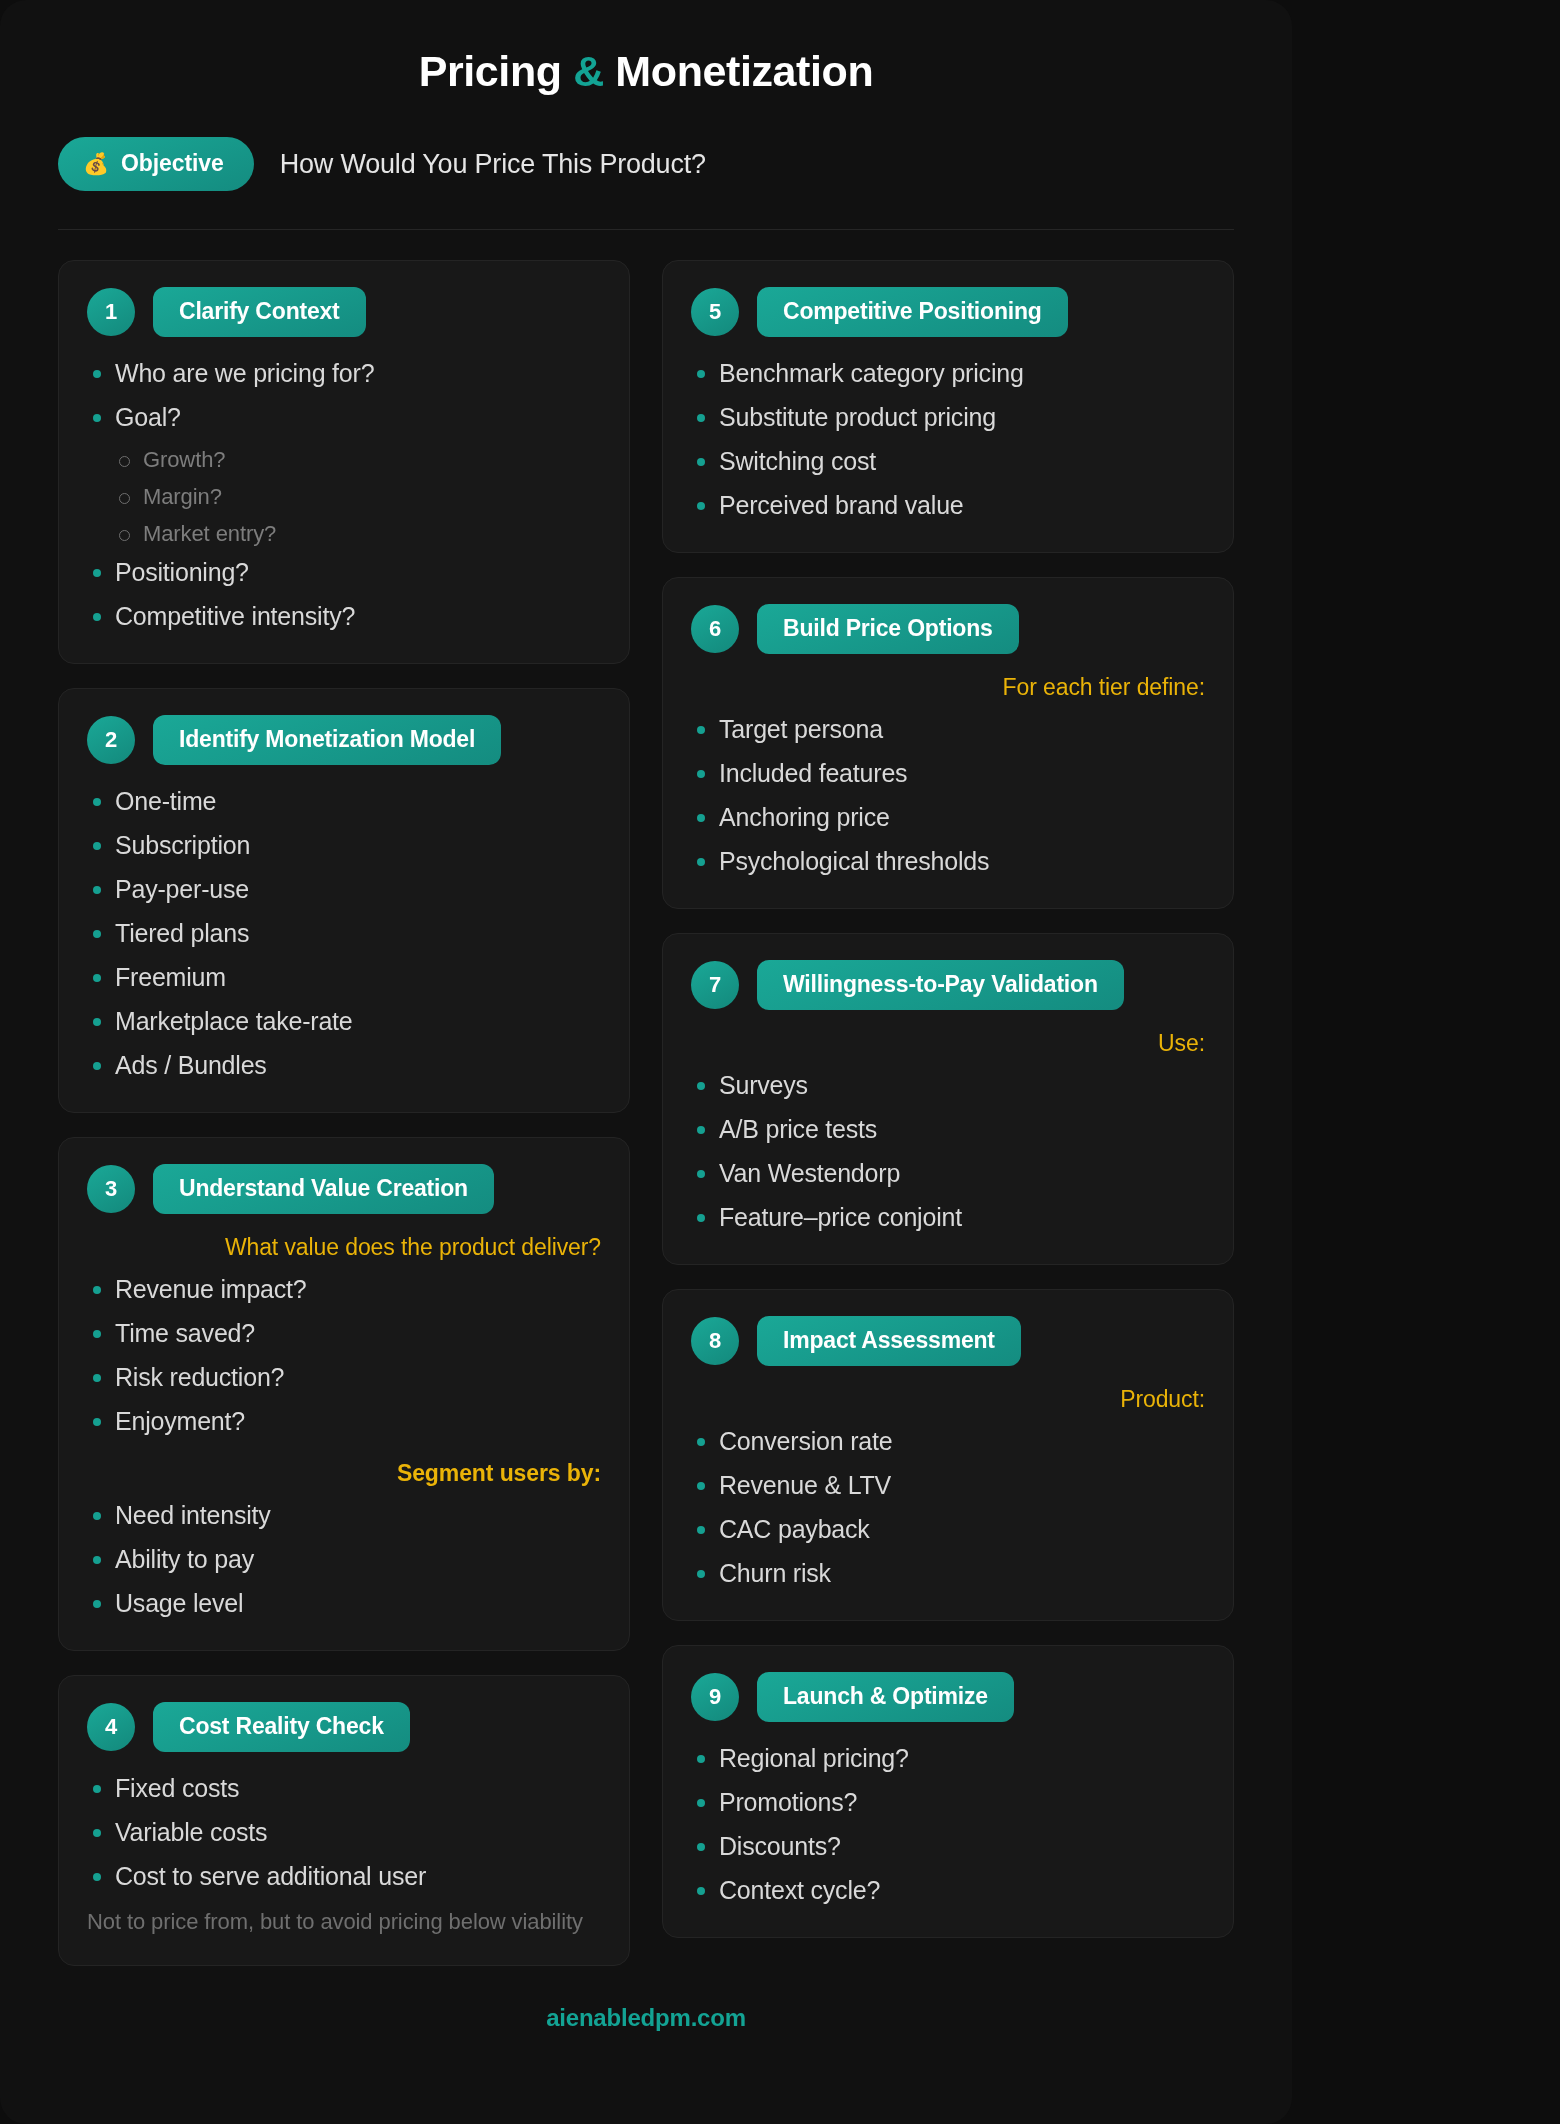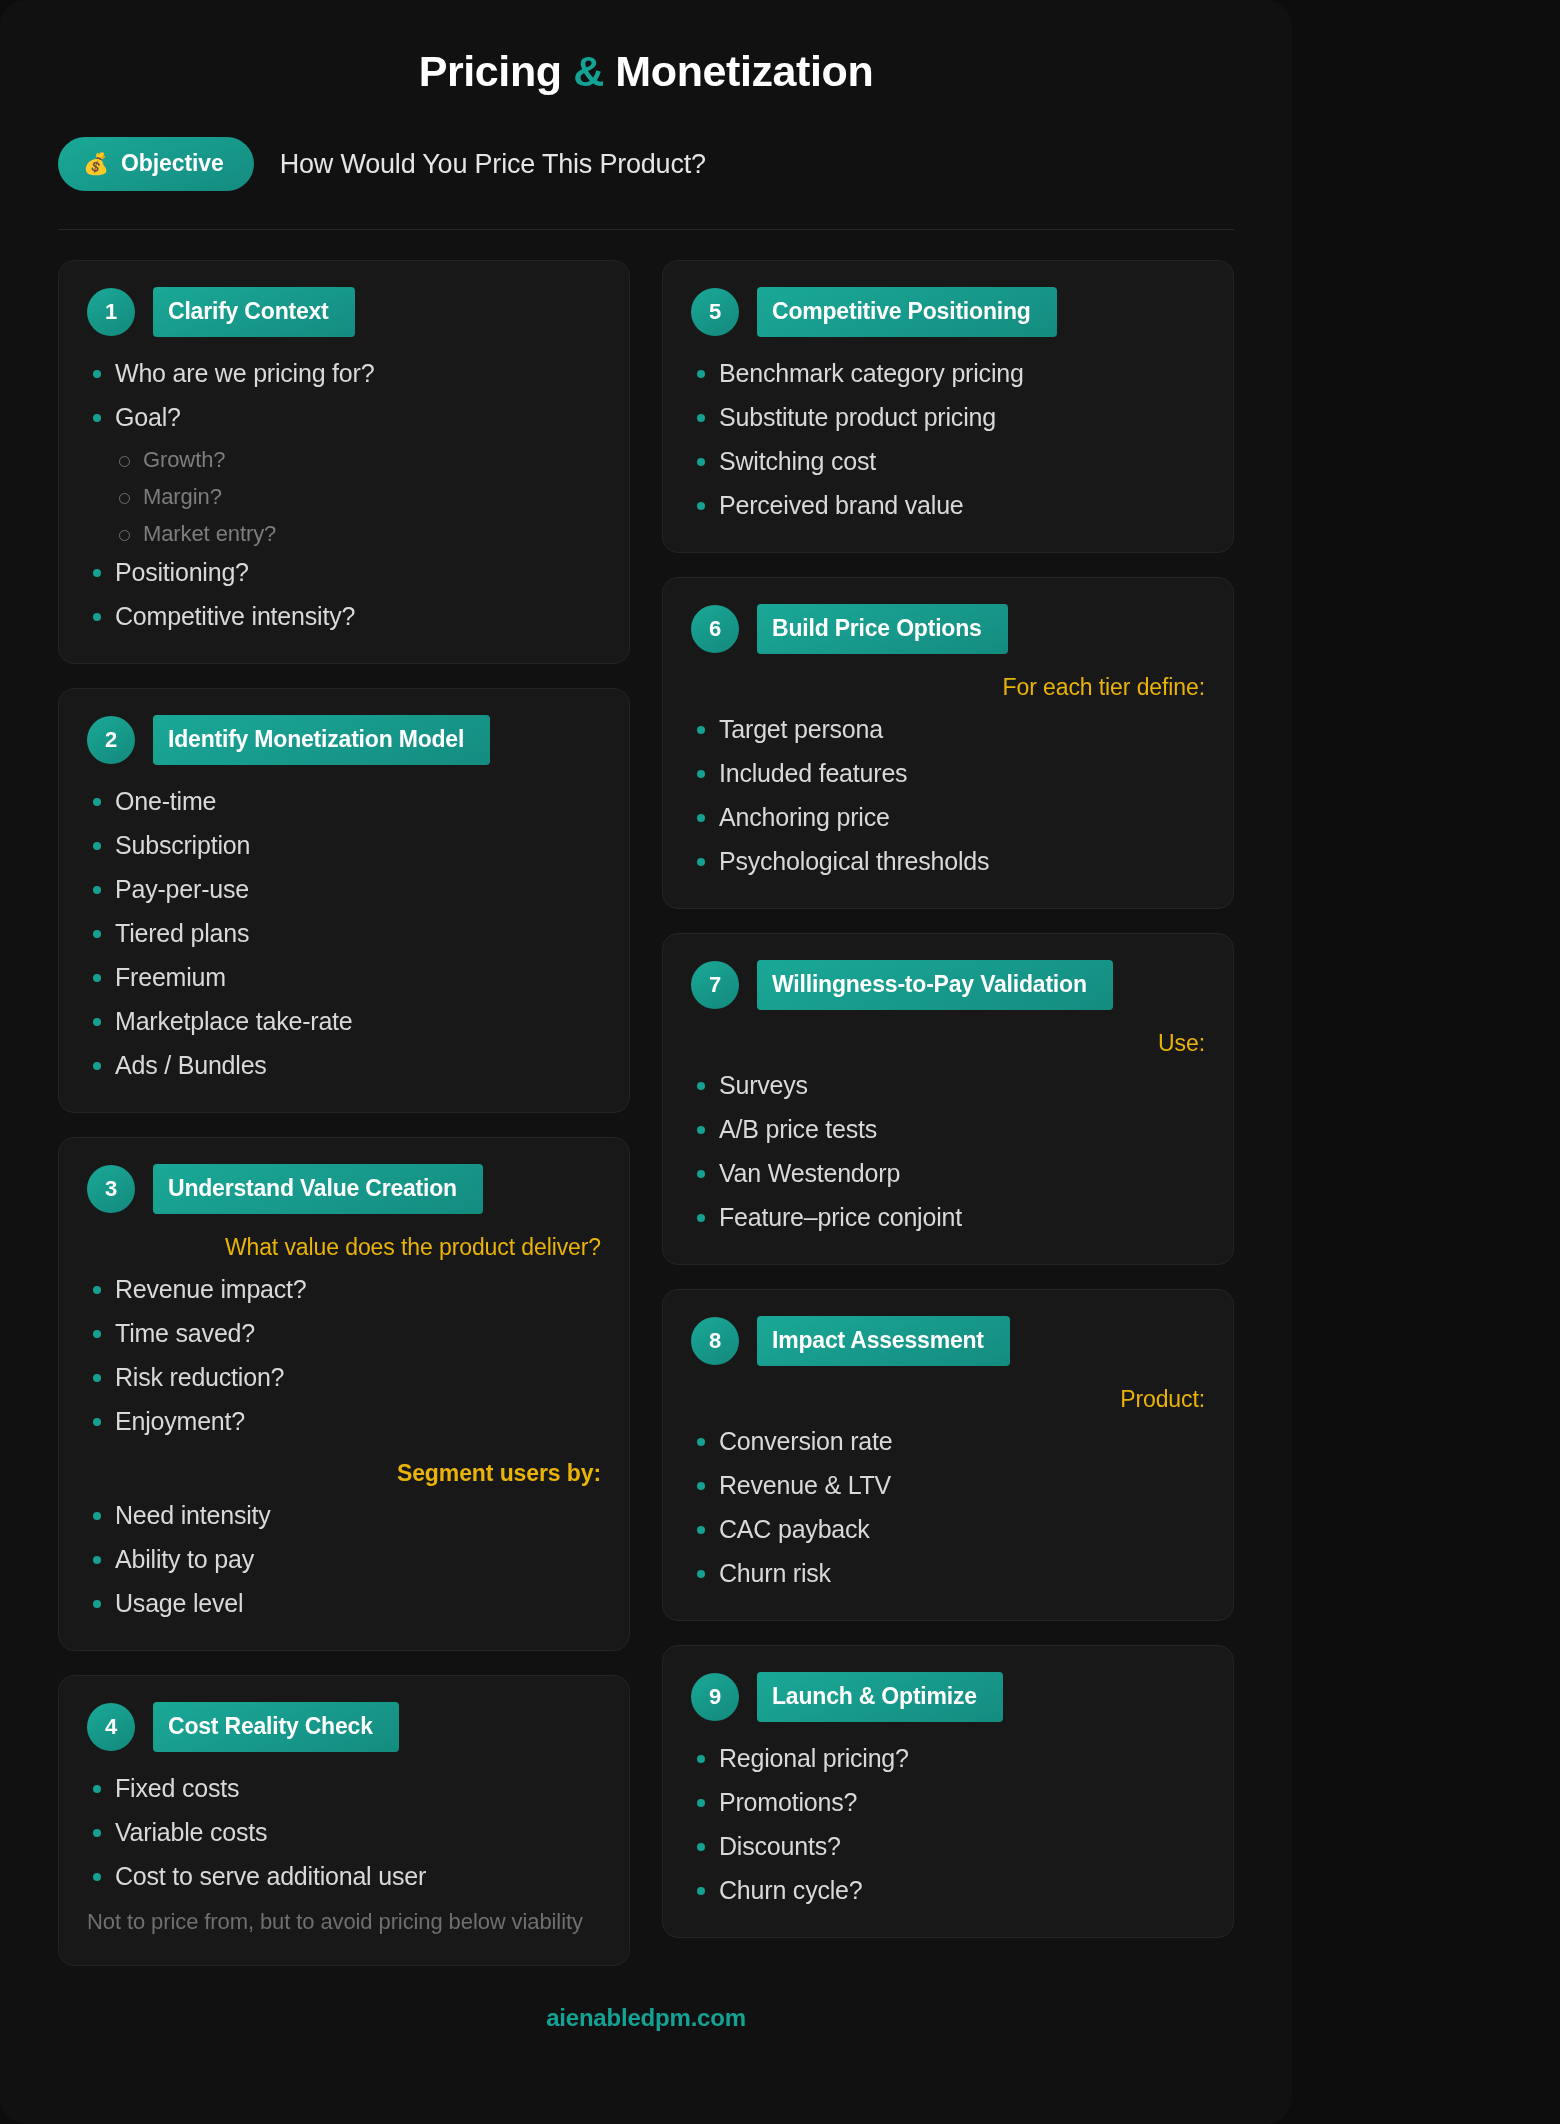--- a/index.html
+++ b/index.html
@@ -102,22 +102,22 @@
     align-items: center;
     justify-content: center;
   }
 
   .step-title {
     background: linear-gradient(160deg, #1aa897 0%, #148c80 100%);
     color: #ffffff;
     font-size: 23px;
     font-weight: 700;
     letter-spacing: -0.2px;
-    border-radius: 4px;
-    padding: 11px 26px 12px 15px;
+    border-radius: 12px;
+    padding: 11px 26px 12px 26px;
     white-space: nowrap;
   }
 
   .sub-label {
     font-size: 23px;
     color: #eab308;
     font-weight: 400;
     margin: 4px 0 12px 0;
     letter-spacing: -0.1px;
     text-align: right;
@@ -317,20 +317,20 @@
         </div>
         <div class="card">
           <div class="card-head">
             <div class="step-num">9</div>
             <div class="step-title">Launch &amp; Optimize</div>
           </div>
           <ul class="bullets">
             <li class="bullet">Regional pricing?</li>
             <li class="bullet">Promotions?</li>
             <li class="bullet">Discounts?</li>
-            <li class="bullet">Churn cycle?</li>
+            <li class="bullet">Context cycle?</li>
           </ul>
         </div>
       </div>
   </div>
 
   <div class="footer">aienabledpm.com</div>
 </div>
 
 </body></html>

